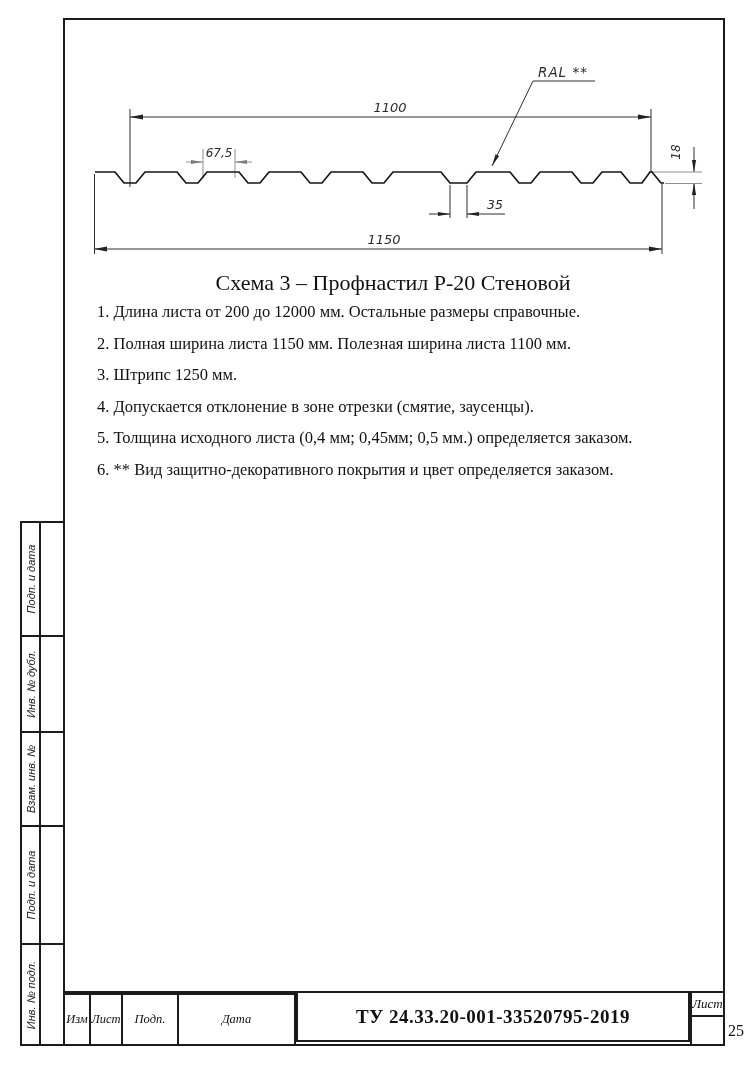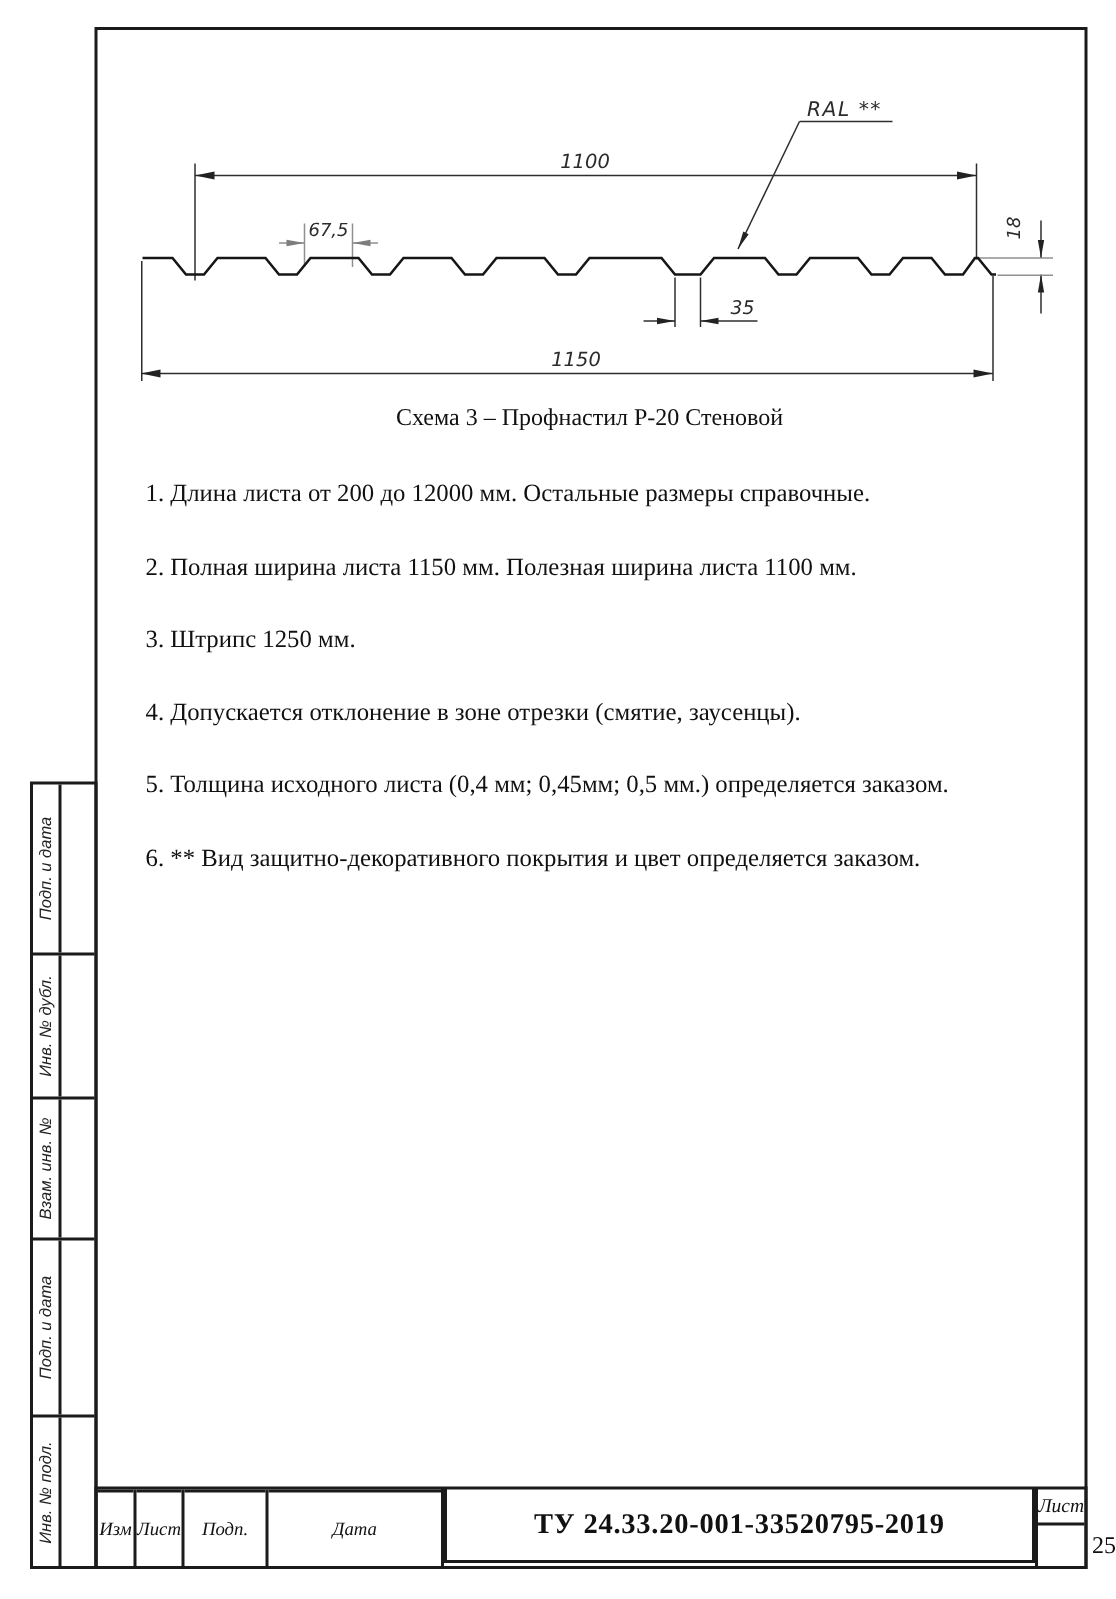--- a/index.html
+++ b/index.html
@@ -9,23 +9,23 @@
 
   
   #frame{position:absolute;left:63px;top:18px;width:662px;height:1028px;border:2px solid #1b1b1b;}
 
   
   #draw{position:absolute;left:63px;top:35px;width:660px;height:235px;}
   .dimtxt{font-family:"DejaVu Sans",sans-serif;font-style:italic;fill:#2b2b2b;}
 
   
   #caption{position:absolute;left:63px;top:270px;width:660px;text-align:center;
-           font-size:16px;}
+           font-size:22px;}
   #notes{position:absolute;left:97px;top:302px;width:610px;display:flex;flex-direction:column;row-gap:12.5px;}
-  .note{font-size:16.5px;line-height:19px;white-space:nowrap;margin-top:17px;}
+  .note{font-size:16.5px;line-height:19px;white-space:nowrap;}
 
   
   #sidestamp{position:absolute;left:20px;top:521px;width:45px;height:525px;
              border:2px solid #1b1b1b;display:flex;flex-direction:column;}
   .side-sec{display:flex;flex-direction:row;border-bottom:2px solid #1b1b1b;}
   .side-sec:last-child{border-bottom:none;flex:1;}
   .side-label-cell{width:19px;border-right:2px solid #1b1b1b;position:relative;}
   .side-empty-cell{flex:1;}
   .side-label{position:absolute;left:50%;top:50%;transform:translate(-50%,-50%) rotate(-90deg);
               white-space:nowrap;font:italic 11px "Liberation Sans",sans-serif;color:#222;}

